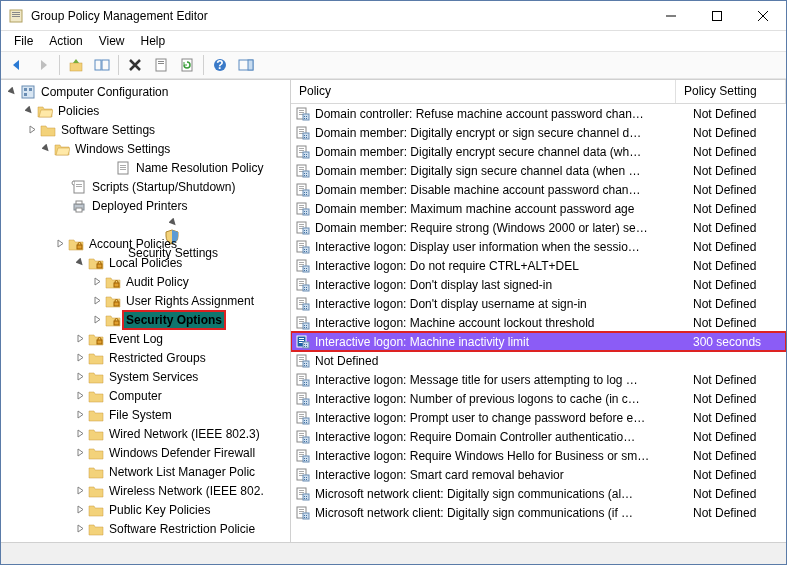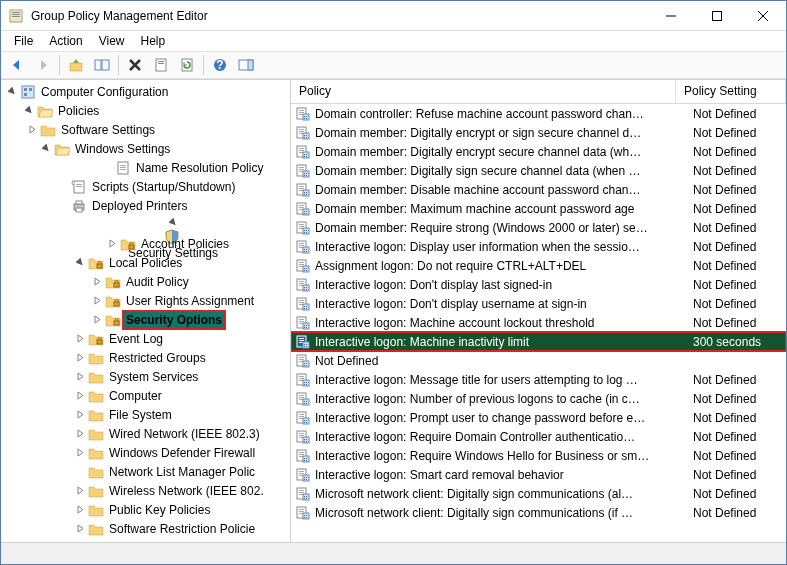--- a/index.html
+++ b/index.html
@@ -22,21 +22,21 @@
 .list-pane { flex: 1; display: flex; flex-direction: column; min-width: 0; }
 .list-header { display: flex; height: 24px; border-bottom: 1px solid #d8d8d8; background: #fff; }
 .list-header .col { padding: 4px 8px; border-right: 1px solid #e0e0e0; }
 .col-policy { flex: 1; min-width: 0; }
 .col-setting { width: 110px; }
 .list-body { flex: 1; overflow-y: scroll; overflow-x: hidden; }
 .row { display: flex; height: 19px; align-items: center; padding-left: 4px; white-space: nowrap; }
 .row .ricon { width: 16px; height: 16px; margin-right: 4px; flex-shrink: 0; }
 .row .rpolicy { flex: 1; overflow: hidden; text-overflow: ellipsis; padding-right: 6px; }
 .row .rset { width: 93px; flex-shrink: 0; overflow: hidden; text-overflow: ellipsis; }
-.row.selected { background: #14532d; color: #fff; outline: 2px solid #d22; outline-offset: -1px; }
+.row.selected { background: #8b5cf6; color: #fff; outline: 2px solid #d22; outline-offset: -1px; }
 .tree-row { display: flex; align-items: center; height: 19px; white-space: nowrap; }
 .tw { width: 14px; height: 14px; display: flex; align-items: center; justify-content: center; flex-shrink: 0; color: #666; font-size: 9px; }
 .ticon { width: 16px; height: 16px; margin: 0 3px 0 1px; flex-shrink: 0; }
 .tree-row span.label { padding: 1px 2px; }
 .tree-row.selected-tree span.label { outline: 2px solid #d22; outline-offset: 0; background: #0f766e; font-weight: bold; }
 .statusbar { height: 22px; border-top: 1px solid #d0d0d0; background: #f0f0f0; }
 .folder-icon { fill: #f3d27a; stroke: #c89b3c; stroke-width: 0.5; }
 .folder-open { fill: #f3d27a; stroke: #c89b3c; stroke-width: 0.5; }
 </style>
 </head>
@@ -222,21 +222,21 @@
             <svg width="9" height="9" viewBox="0 0 9 9">
               <path d="M1 1 L8 5 L1 8 Z" fill="#595959" transform="rotate(45 4.5 4.5)"></path>
             </svg>
           </span>
           <svg class="ticon" viewBox="0 0 16 16">
             <path d="M8 1 L14 3 v4 q0 6 -6 8 q-6 -2 -6 -8 v-4 z" fill="#f3d27a" stroke="#b08830"></path>
             <path d="M8 1 L14 3 v4 q0 6 -6 8 z" fill="#5a9bd5"></path>
           </svg>
           <span class="label">Security Settings</span>
         </div>
-        <div class="tree-row" style="padding-left: 104px;">
+        <div class="tree-row" style="padding-left: 52px;">
           <span class="tw">
             <svg width="9" height="9" viewBox="0 0 9 9">
               <path d="M2 1 L7 4.5 L2 8 Z" fill="none" stroke="#808080"></path>
             </svg>
           </span>
           <svg class="ticon" viewBox="0 0 16 16">
             <path d="M1 4 h5 l1 2 h8 v8 h-14 z" class="folder-icon"></path>
             <rect x="9" y="9" width="5" height="4" fill="#e0a030" stroke="#a06000"></rect>
             <path d="M10 9 v-1 a1.5 1.5 0 0 1 3 0 v1" fill="none" stroke="#a06000"></path>
           </svg>
@@ -547,21 +547,21 @@
             <rect x="2" y="2" width="9" height="11" fill="#fff" stroke="#888"></rect>
             <rect x="4" y="4" width="5" height="1" fill="#aaa"></rect>
             <rect x="4" y="6" width="5" height="1" fill="#aaa"></rect>
             <rect x="4" y="8" width="5" height="1" fill="#aaa"></rect>
             <rect x="8" y="8" width="6" height="6" fill="#d0e0f0" stroke="#6a8db3"></rect>
             <rect x="9" y="10" width="1" height="1" fill="#4070a0"></rect>
             <rect x="11" y="10" width="1" height="1" fill="#4070a0"></rect>
             <rect x="9" y="12" width="1" height="1" fill="#4070a0"></rect>
             <rect x="11" y="12" width="1" height="1" fill="#4070a0"></rect>
           </svg>
-          <span class="rpolicy">Assignment logon: Do not require CTRL+ALT+DEL</span>
+          <span class="rpolicy">Interactive logon: Do not require CTRL+ALT+DEL</span>
           <span class="rset">Not Defined</span>
         </div>
         <div class="row">
           <svg class="ricon" viewBox="0 0 16 16">
             <rect x="2" y="2" width="9" height="11" fill="#fff" stroke="#888"></rect>
             <rect x="4" y="4" width="5" height="1" fill="#aaa"></rect>
             <rect x="4" y="6" width="5" height="1" fill="#aaa"></rect>
             <rect x="4" y="8" width="5" height="1" fill="#aaa"></rect>
             <rect x="8" y="8" width="6" height="6" fill="#d0e0f0" stroke="#6a8db3"></rect>
             <rect x="9" y="10" width="1" height="1" fill="#4070a0"></rect>

